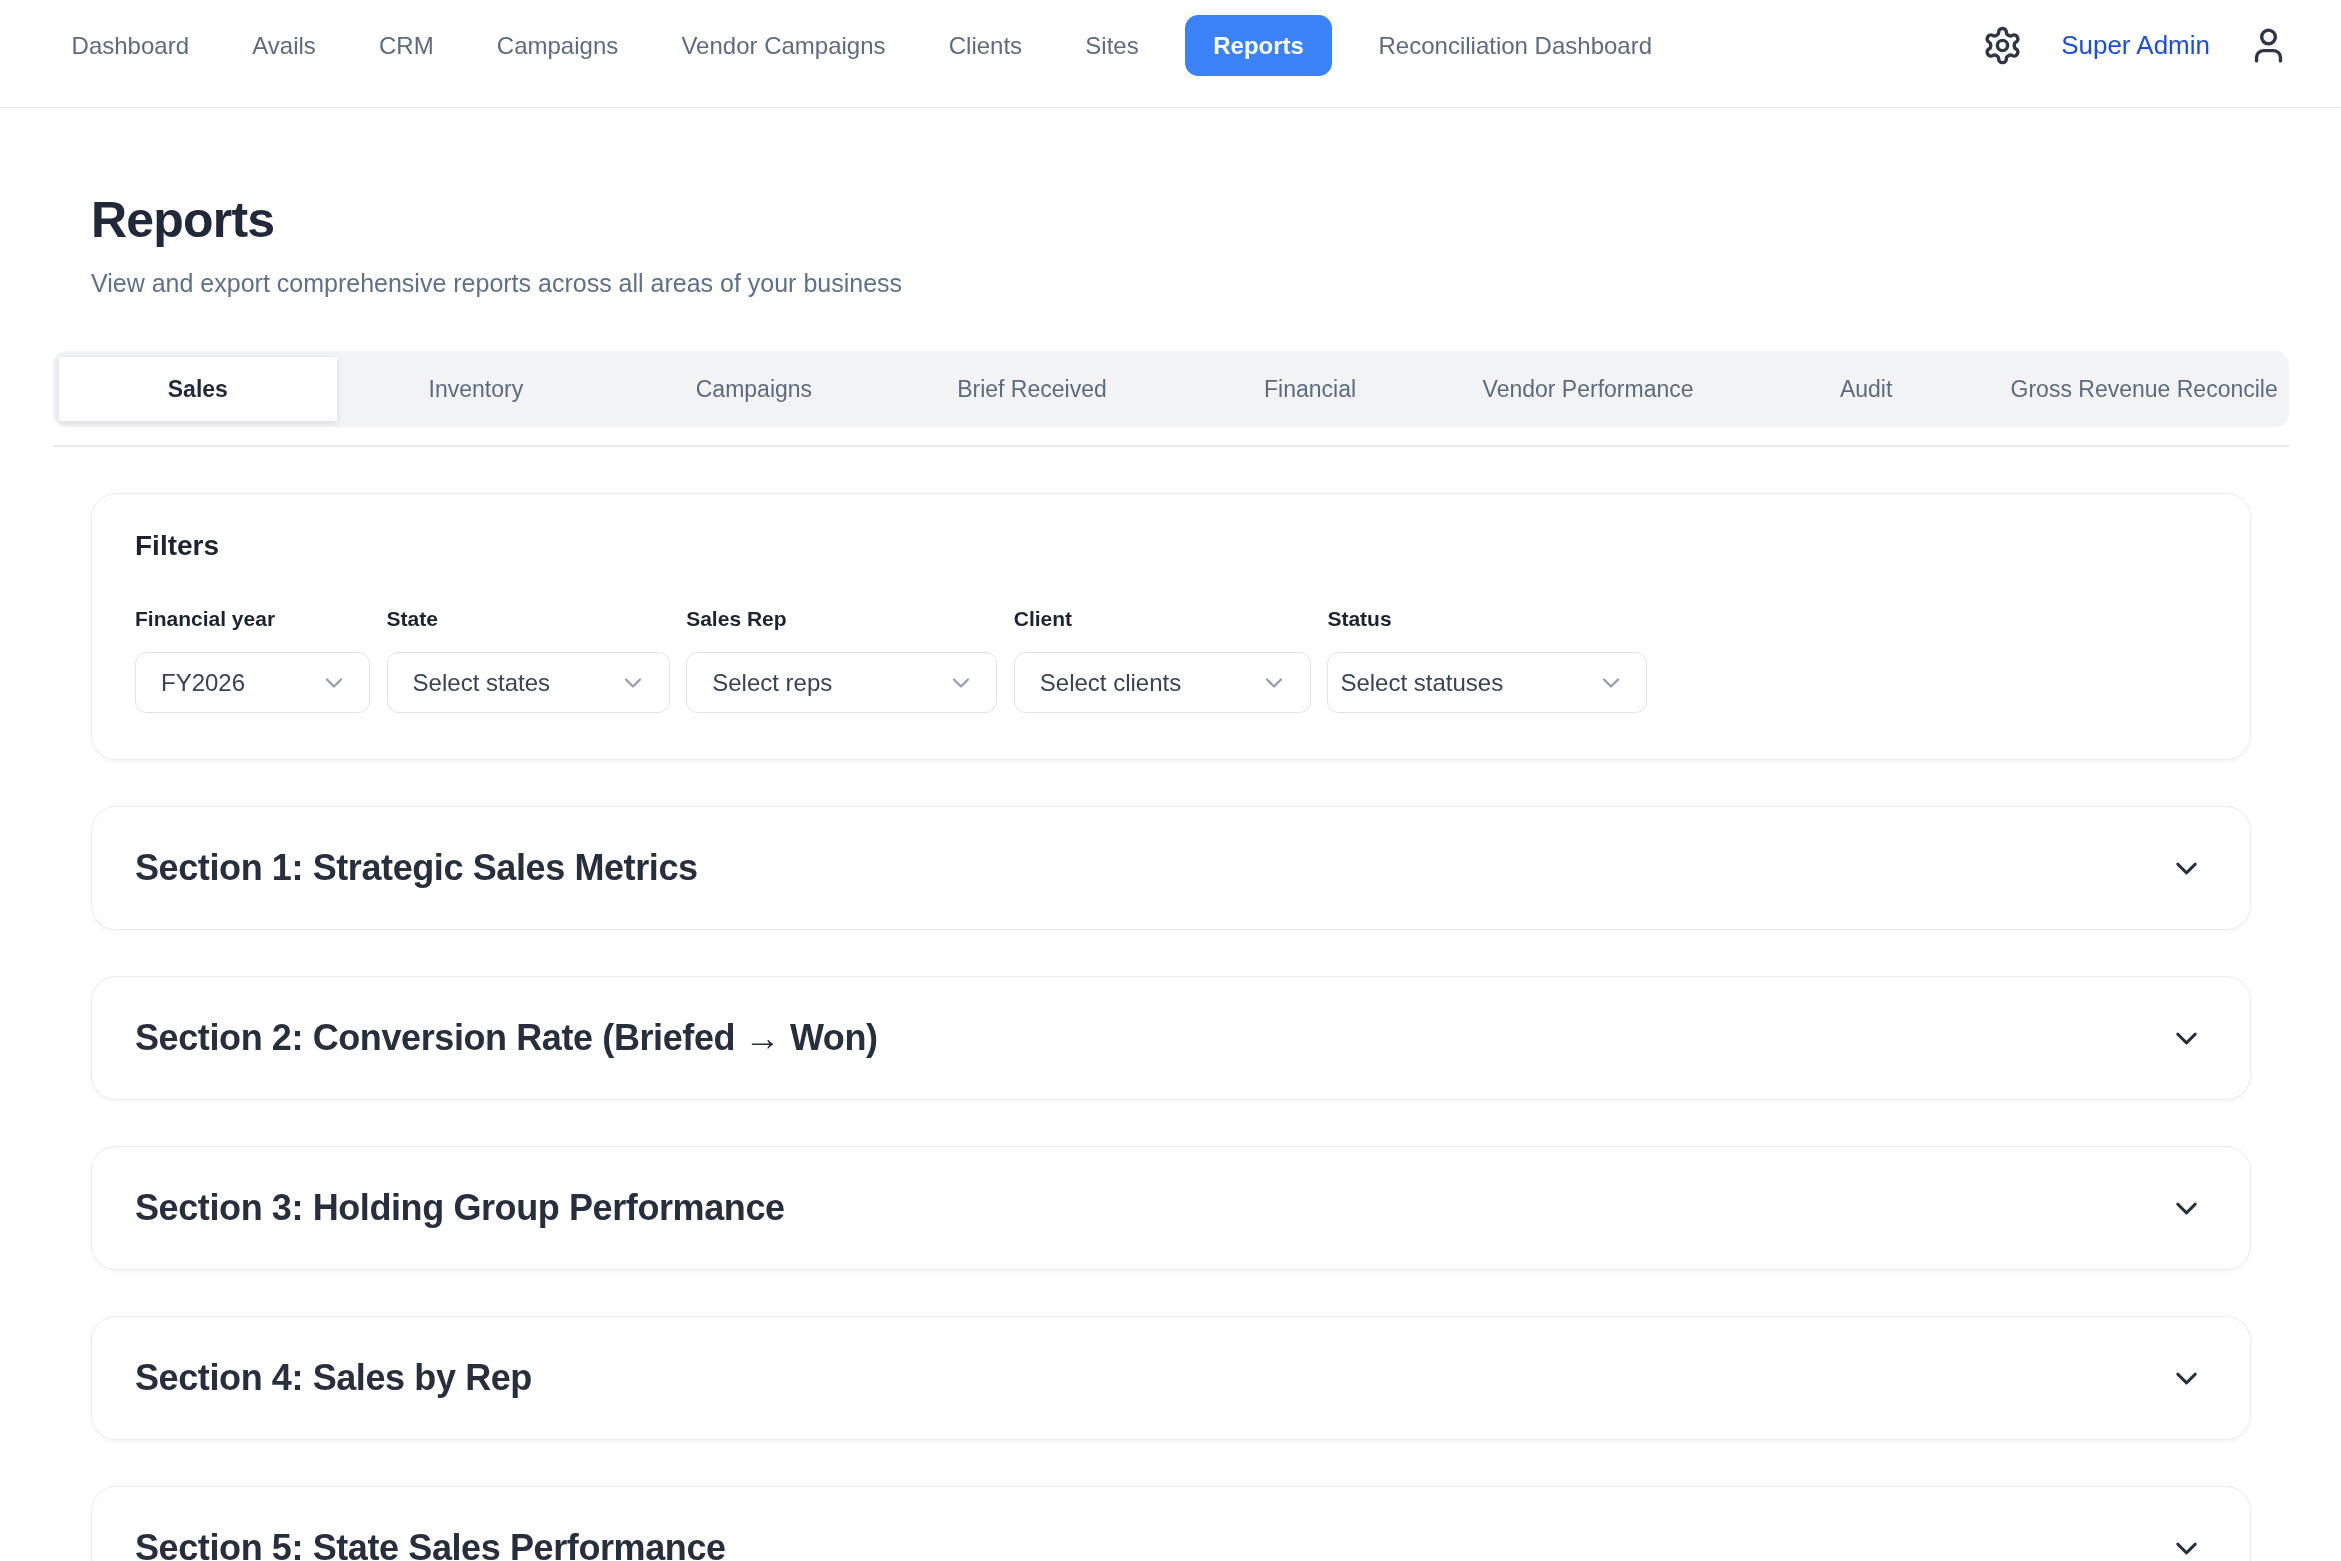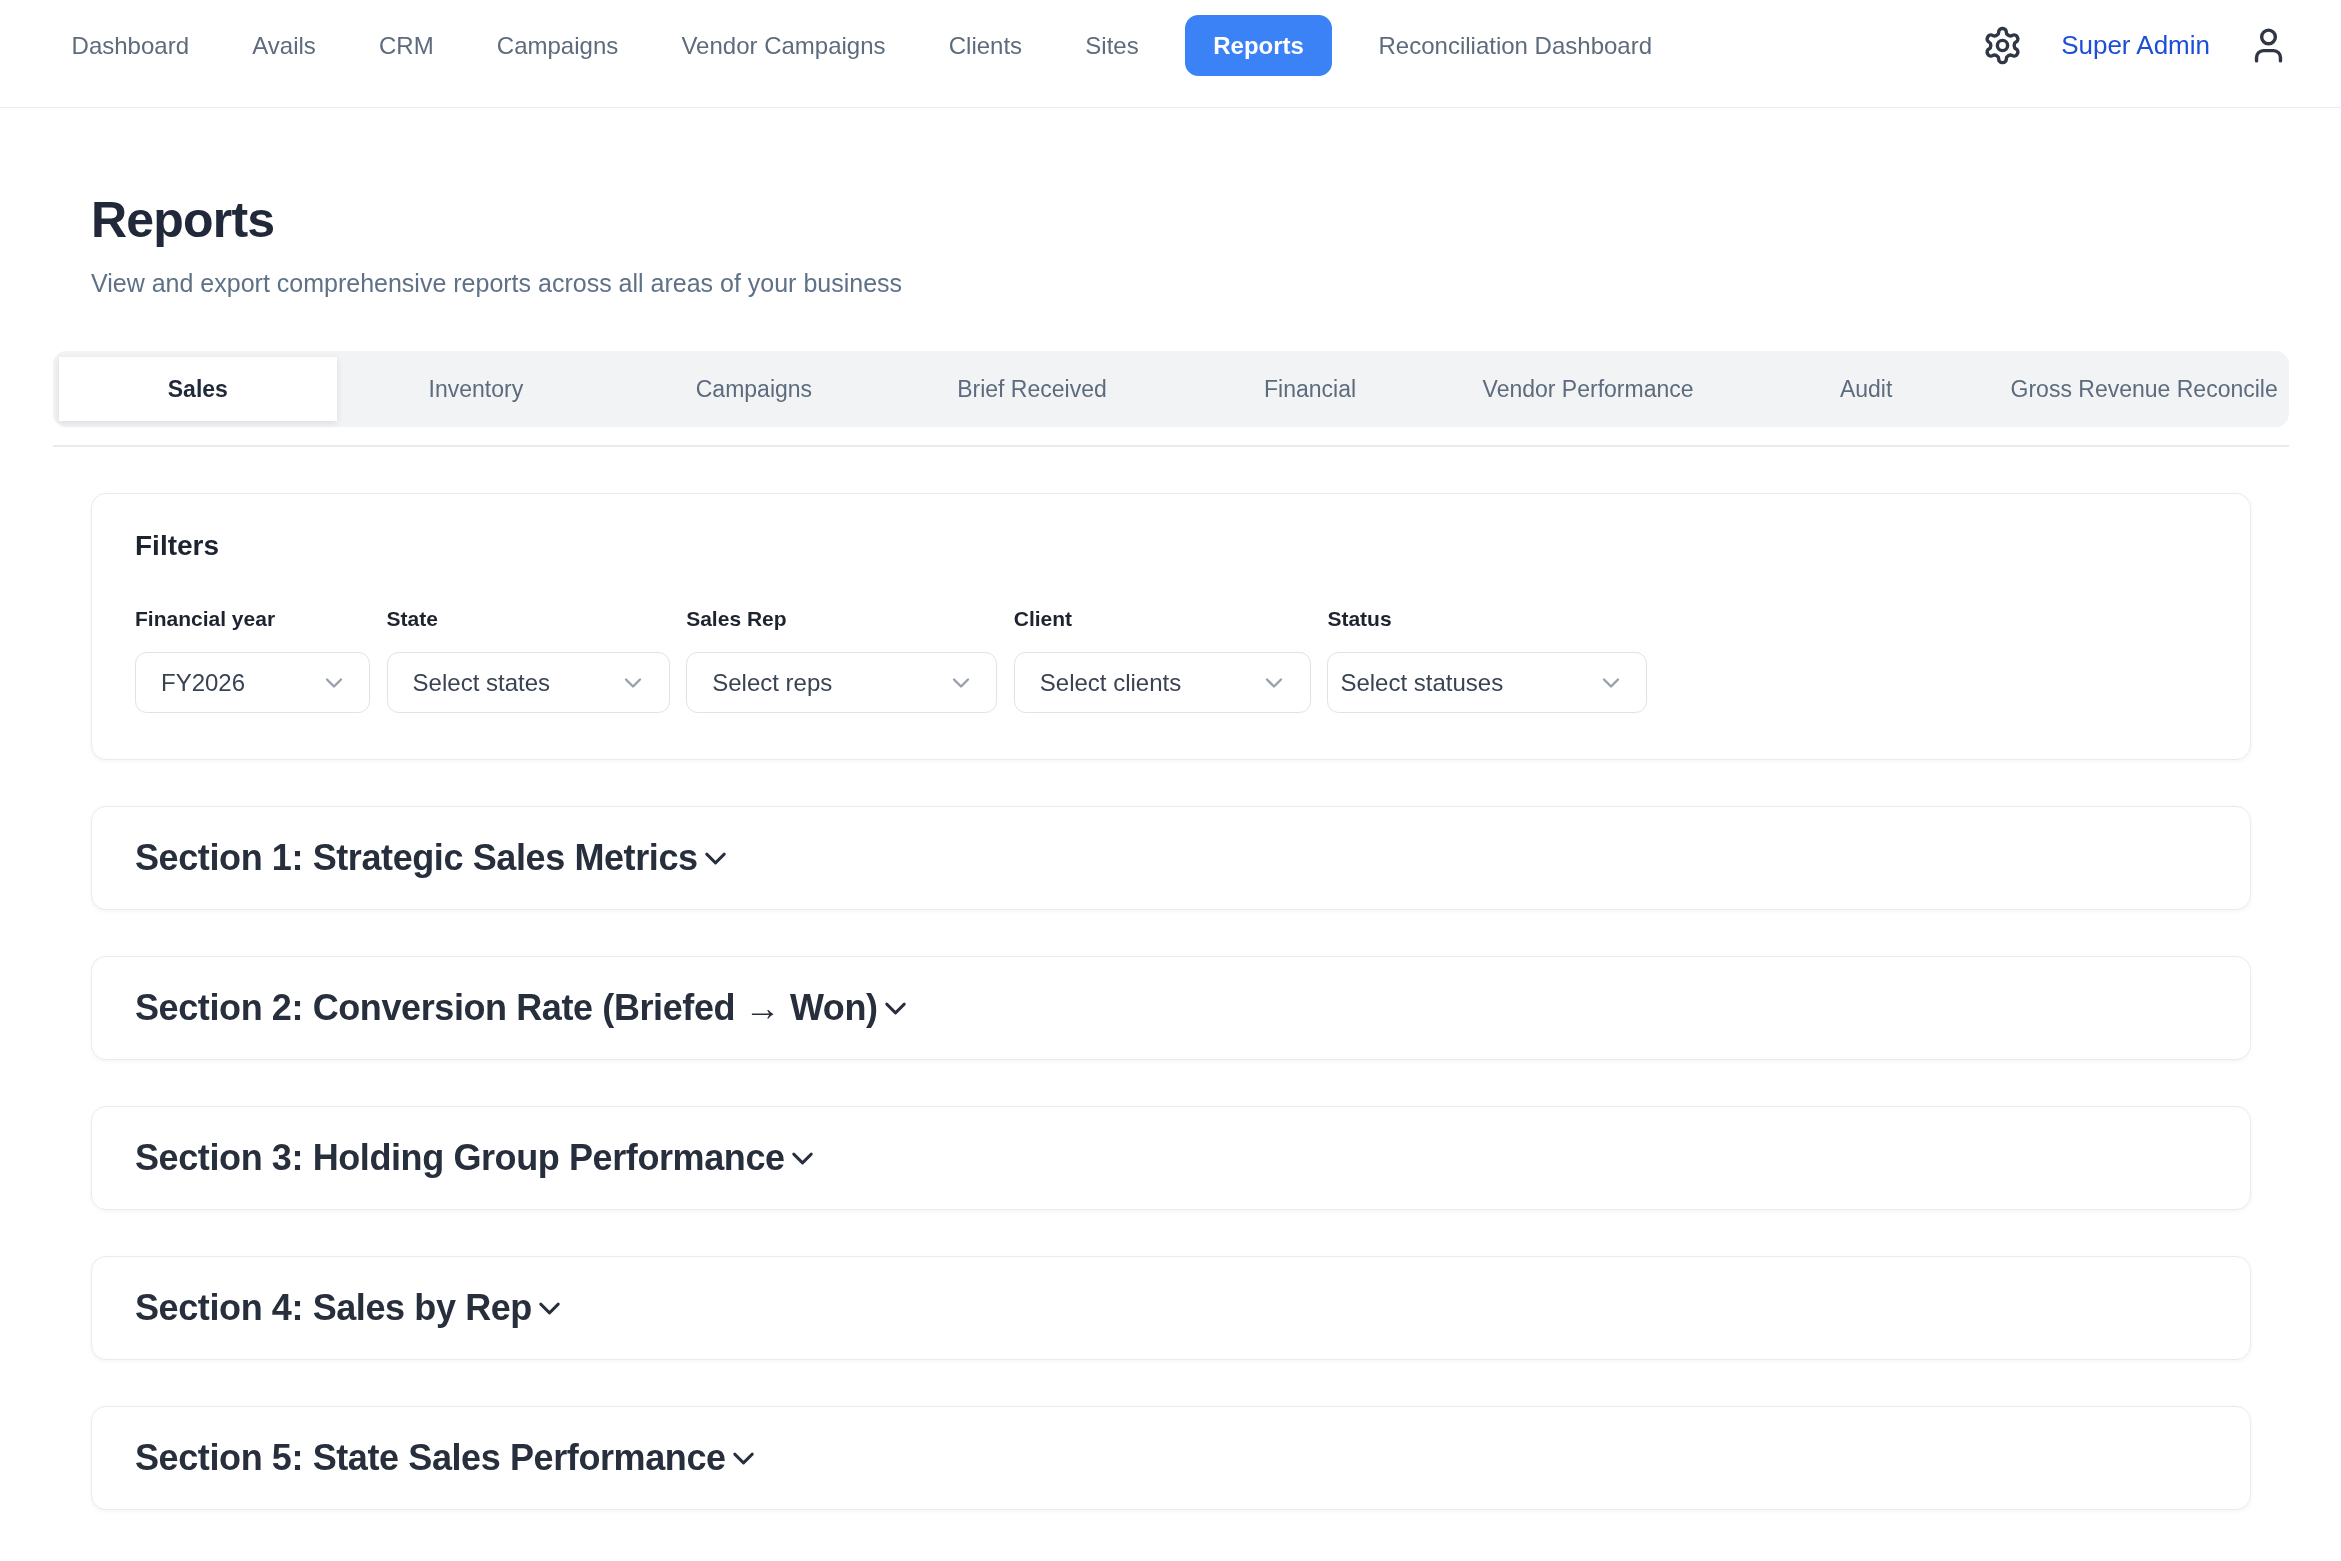--- a/index.html
+++ b/index.html
@@ -91,21 +91,21 @@
   }
   .tabs-divider {
     margin-top: 18px;
     height: 1.7px;
     background: #e9ebee;
   }
 
   
   .card {
     border: 1.7px solid #e9ebee;
-    border-radius: 15px;
+    border-radius: 25px;
     background: #ffffff;
     box-shadow: 0 1.7px 5px rgba(16,24,40,.04);
   }
   .filters-card {
     margin-top: 46px;
     padding: 36px 43px 46px 43px;
   }
   .filters-title {
     font-size: 28px;
     font-weight: bold;
@@ -140,23 +140,24 @@
   .select .chev svg { width: 100%; height: 100%; }
   .w-fy { width: 235px; }
   .w-state { width: 283px; }
   .w-rep { width: 311px; }
   .w-client { width: 297px; }
   .w-status { width: 320px; padding-left: 12px; }
 
   
   .section-card {
     margin-top: 46px;
-    height: 104px;
-    display: flex;
-    align-items: center;
+    height: 124px;
+    display: flex;
+    align-items: center;
+    justify-content: space-between;
     padding: 0 46px 0 43px;
     cursor: pointer;
   }
   .section-card:first-of-type { margin-top: 50px; }
   .section-title {
     font-size: 36px;
     font-weight: bold;
     color: #272e3c;
     letter-spacing: -0.4px;
   }

